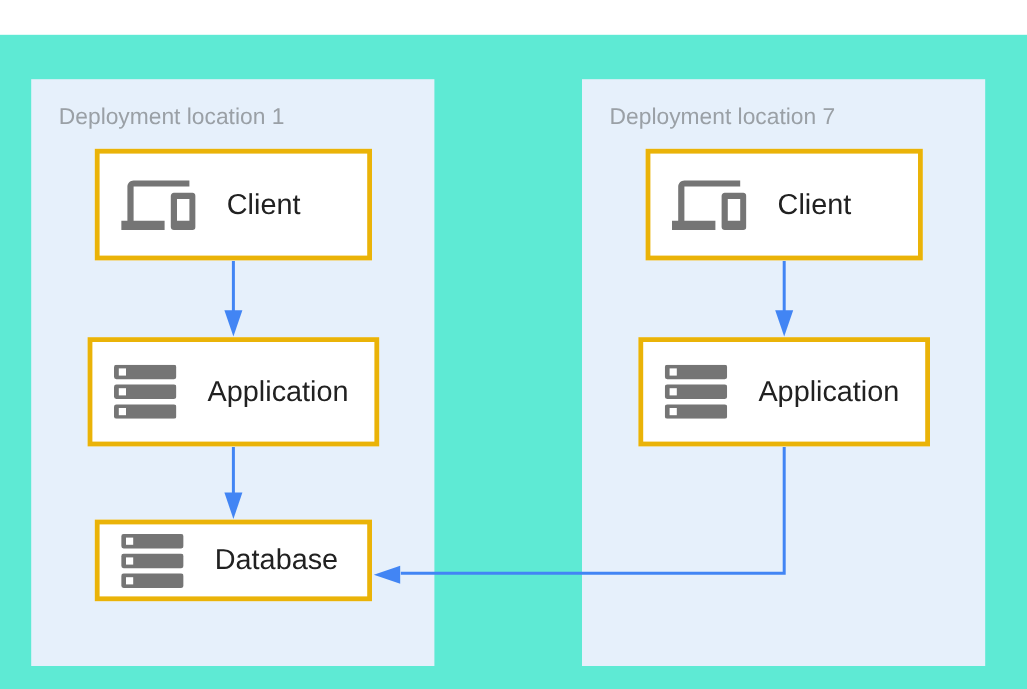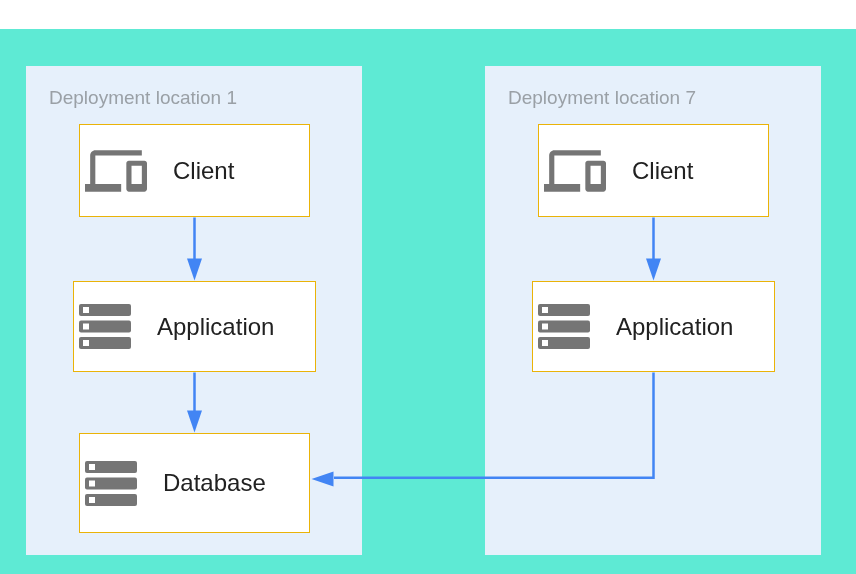--- a/index.html
+++ b/index.html
@@ -41,30 +41,30 @@
     position: absolute;
     left: 0;
     top: 0;
     z-index: 1;
   }
   
   .node {
     position: absolute;
     box-sizing: border-box;
     background: #FFFFFF;
-    border: 1px solid #eab308;
+    border: 4px solid #eab308;
     display: flex;
     align-items: center;
-    padding-left: 5px;
+    padding-left: 18px;
     gap: 26px;
     z-index: 2;
   }
   .node-client1    { left: 79px;  top: 95px;  width: 231px; height: 93px; }
   .node-app1       { left: 73px;  top: 252px; width: 243px; height: 91px; }
-  .node-db1        { left: 79px;  top: 404px; width: 231px; height: 100px; }
+  .node-db1        { left: 79px;  top: 404px; width: 231px; height: 68px; }
   .node-client2    { left: 538px; top: 95px;  width: 231px; height: 93px; }
   .node-app2       { left: 532px; top: 252px; width: 243px; height: 91px; }
   .node-label {
     font-size: 24px;
     color: #212121;
     white-space: nowrap;
   }
   .icon {
     display: inline-flex;
     align-items: center;

